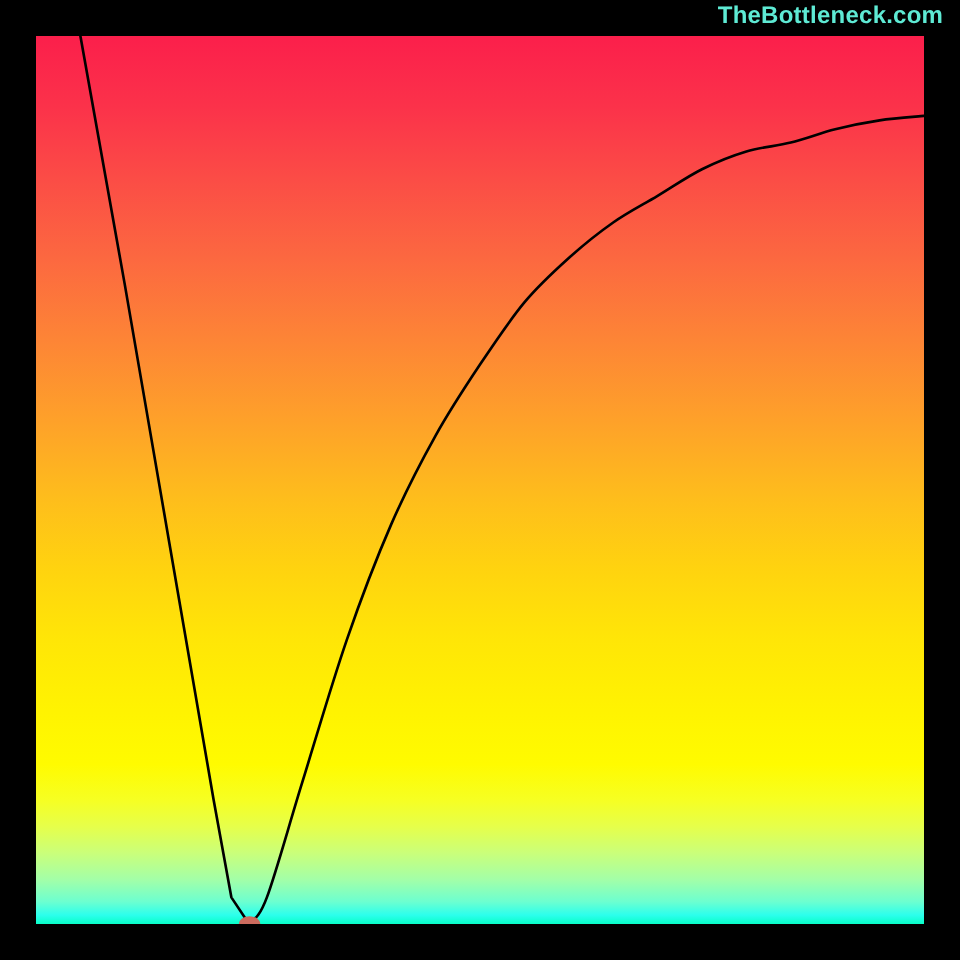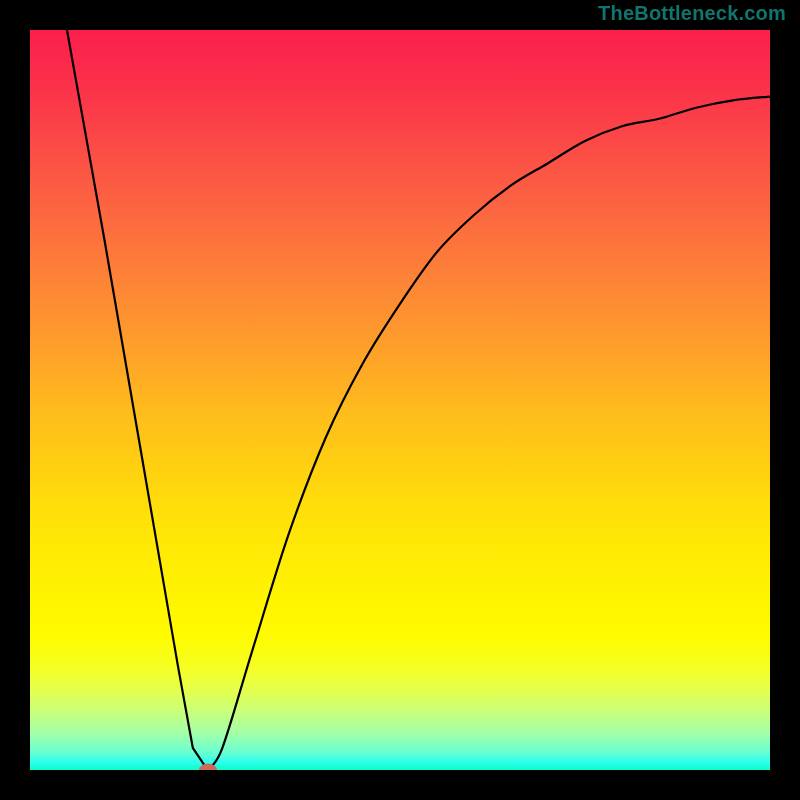--- a/index.html
+++ b/index.html
@@ -14,21 +14,21 @@
   .frame {
     position: relative;
     width: 800px;
     height: 800px;
     background: #000;
   }
   .watermark {
     position: absolute;
     top: 2px;
     right: 14px;
-    color: #0f766e;
+    color: #5eead4;
     font-size: 20px;
     font-weight: 600;
     letter-spacing: 0.2px;
     z-index: 5;
     user-select: none;
   }
   .plot-area {
     position: absolute;
     left: 30px;
     top: 30px;

